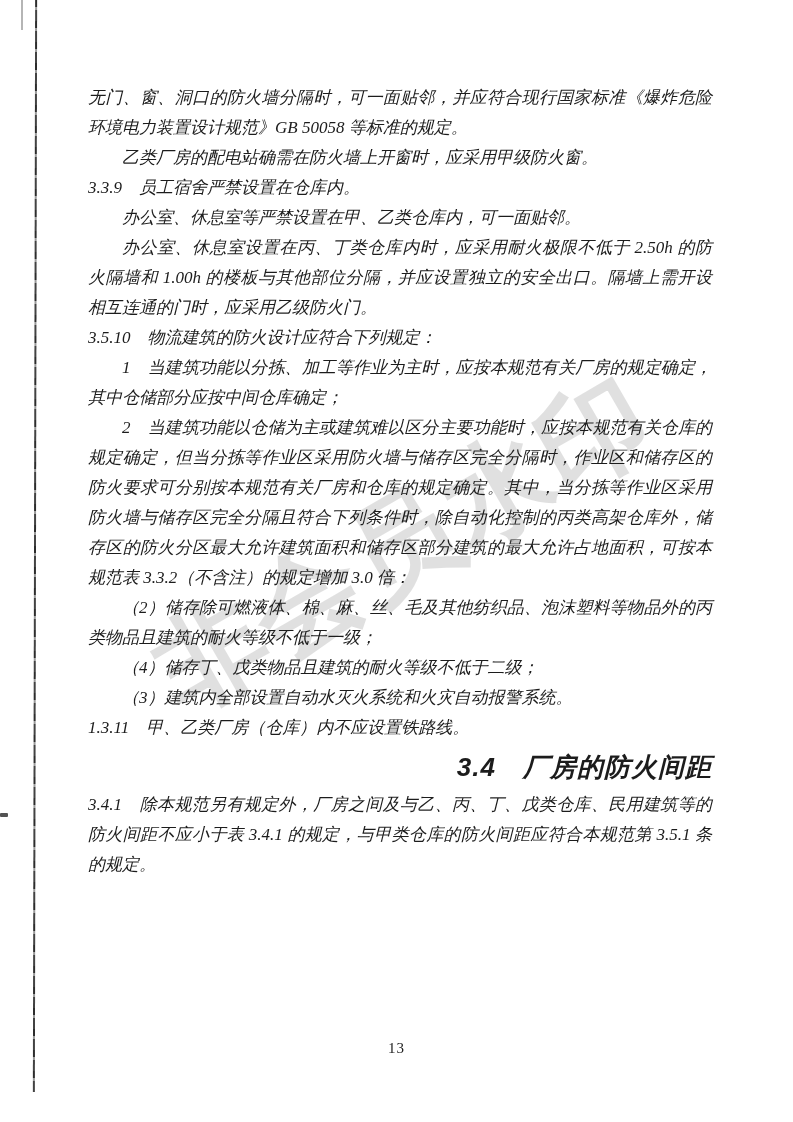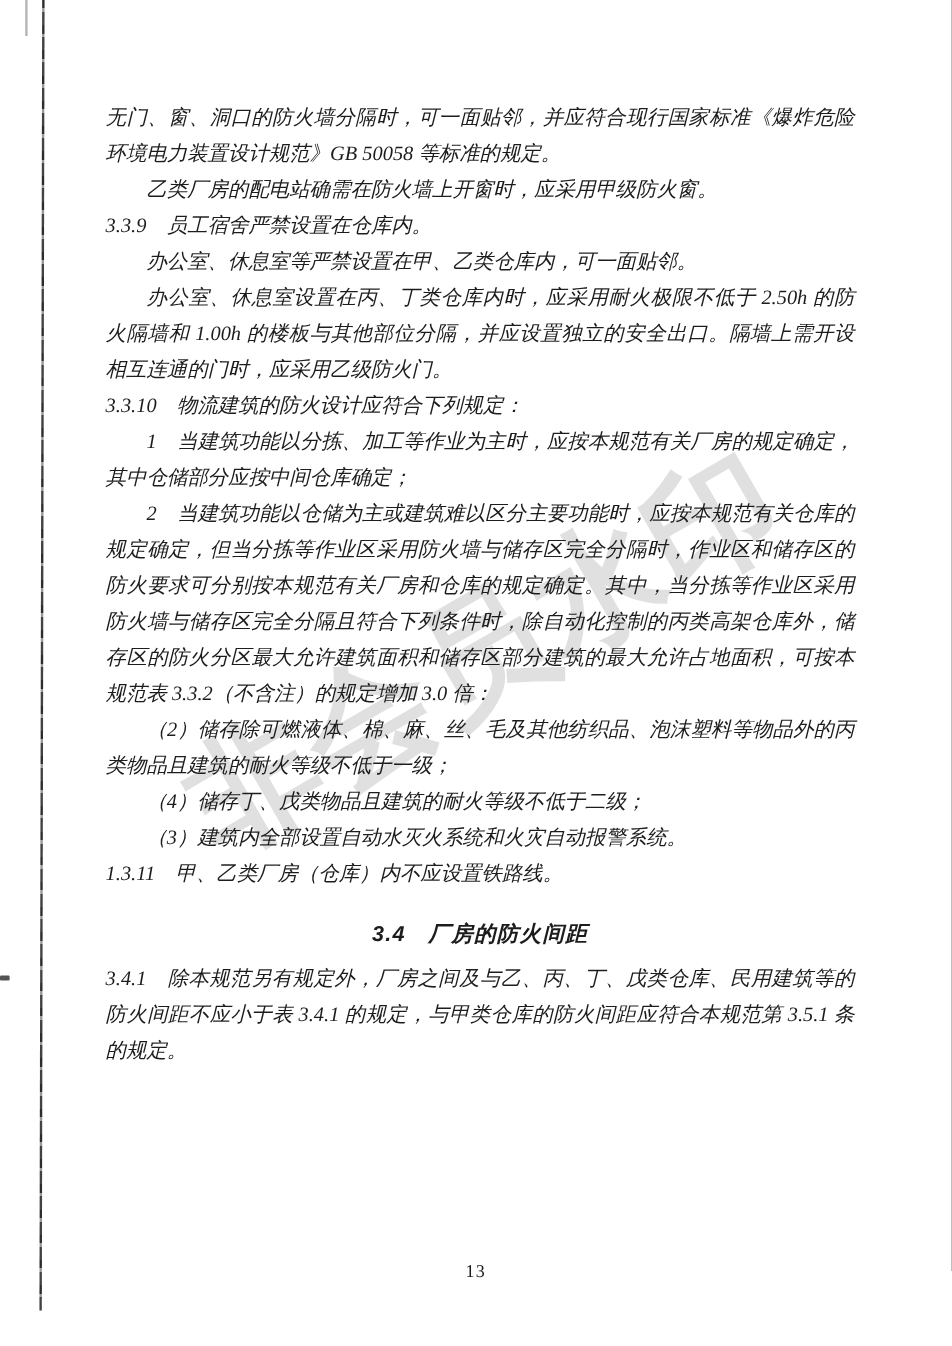--- a/index.html
+++ b/index.html
@@ -72,59 +72,58 @@
     z-index: 2;
     font-size: 17px;
     line-height: 30px;
     text-align: justify;
     text-justify: inter-ideograph;
     font-style: italic;
   }
   .para { margin: 0; }
   .para.indent { text-indent: 2em; }
   .section-heading {
-    margin: 18px 0 6px 0;
-    text-align: center;
-    font-size: 18px;
+    margin: 7px 0 6px 0;
+    text-align: right;
+    font-size: 26px;
     font-weight: bold;
     font-family: "Liberation Sans", sans-serif;
     letter-spacing: 1px;
     line-height: 34px;
     text-indent: 0;
   }
   .footer {
     position: absolute;
     left: 0;
     top: 1040px;
     width: 100%;
     text-align: center;
     font-size: 15px;
     letter-spacing: 1px;
     z-index: 2;
-    margin-top: 12px;
   }
 </style>
 </head>
 <body>
 
 <div class="page">
 
   <div class="scan-line"></div>
   <div class="scan-mark-top"></div>
   <div class="scan-tick"></div>
 
   <div class="watermark">非会员水印</div>
 
   <div class="content">
     <p class="para">无门、窗、洞口的防火墙分隔时，可一面贴邻，并应符合现行国家标准《爆炸危险环境电力装置设计规范》GB 50058 等标准的规定。</p>
     <p class="para indent">乙类厂房的配电站确需在防火墙上开窗时，应采用甲级防火窗。</p>
     <p class="para">3.3.9　员工宿舍严禁设置在仓库内。</p>
     <p class="para indent">办公室、休息室等严禁设置在甲、乙类仓库内，可一面贴邻。</p>
     <p class="para indent">办公室、休息室设置在丙、丁类仓库内时，应采用耐火极限不低于 2.50h 的防火隔墙和 1.00h 的楼板与其他部位分隔，并应设置独立的安全出口。隔墙上需开设相互连通的门时，应采用乙级防火门。</p>
-    <p class="para">3.3.10　物流建筑的防火设计应符合下列规定：</p>
+    <p class="para">3.5.10　物流建筑的防火设计应符合下列规定：</p>
     <p class="para indent">1　当建筑功能以分拣、加工等作业为主时，应按本规范有关厂房的规定确定，其中仓储部分应按中间仓库确定；</p>
     <p class="para indent">2　当建筑功能以仓储为主或建筑难以区分主要功能时，应按本规范有关仓库的规定确定，但当分拣等作业区采用防火墙与储存区完全分隔时，作业区和储存区的防火要求可分别按本规范有关厂房和仓库的规定确定。其中，当分拣等作业区采用防火墙与储存区完全分隔且符合下列条件时，除自动化控制的丙类高架仓库外，储存区的防火分区最大允许建筑面积和储存区部分建筑的最大允许占地面积，可按本规范表 3.3.2（不含注）的规定增加 3.0 倍：</p>
     <p class="para indent">（2）储存除可燃液体、棉、麻、丝、毛及其他纺织品、泡沫塑料等物品外的丙类物品且建筑的耐火等级不低于一级；</p>
     <p class="para indent">（4）储存丁、戊类物品且建筑的耐火等级不低于二级；</p>
     <p class="para indent">（3）建筑内全部设置自动水灭火系统和火灾自动报警系统。</p>
     <p class="para">1.3.11　甲、乙类厂房（仓库）内不应设置铁路线。</p>
     <h2 class="section-heading">3.4　厂房的防火间距</h2>
     <p class="para">3.4.1　除本规范另有规定外，厂房之间及与乙、丙、丁、戊类仓库、民用建筑等的防火间距不应小于表 3.4.1 的规定，与甲类仓库的防火间距应符合本规范第 3.5.1 条的规定。</p>
   </div>
 

